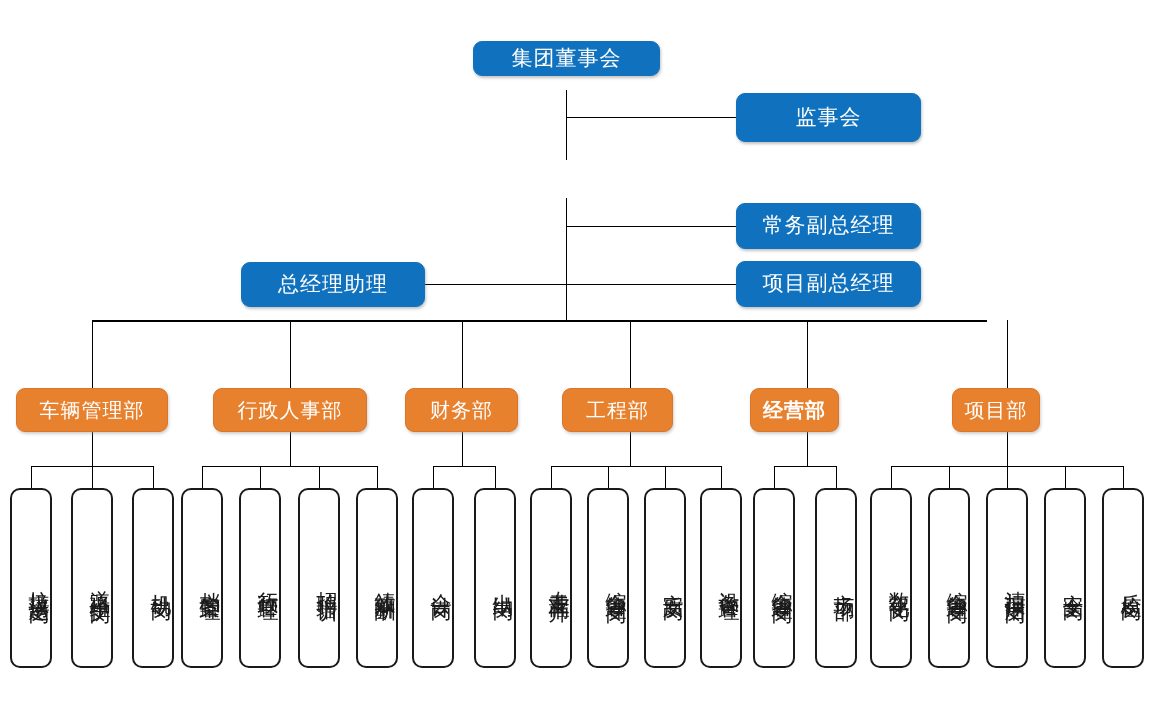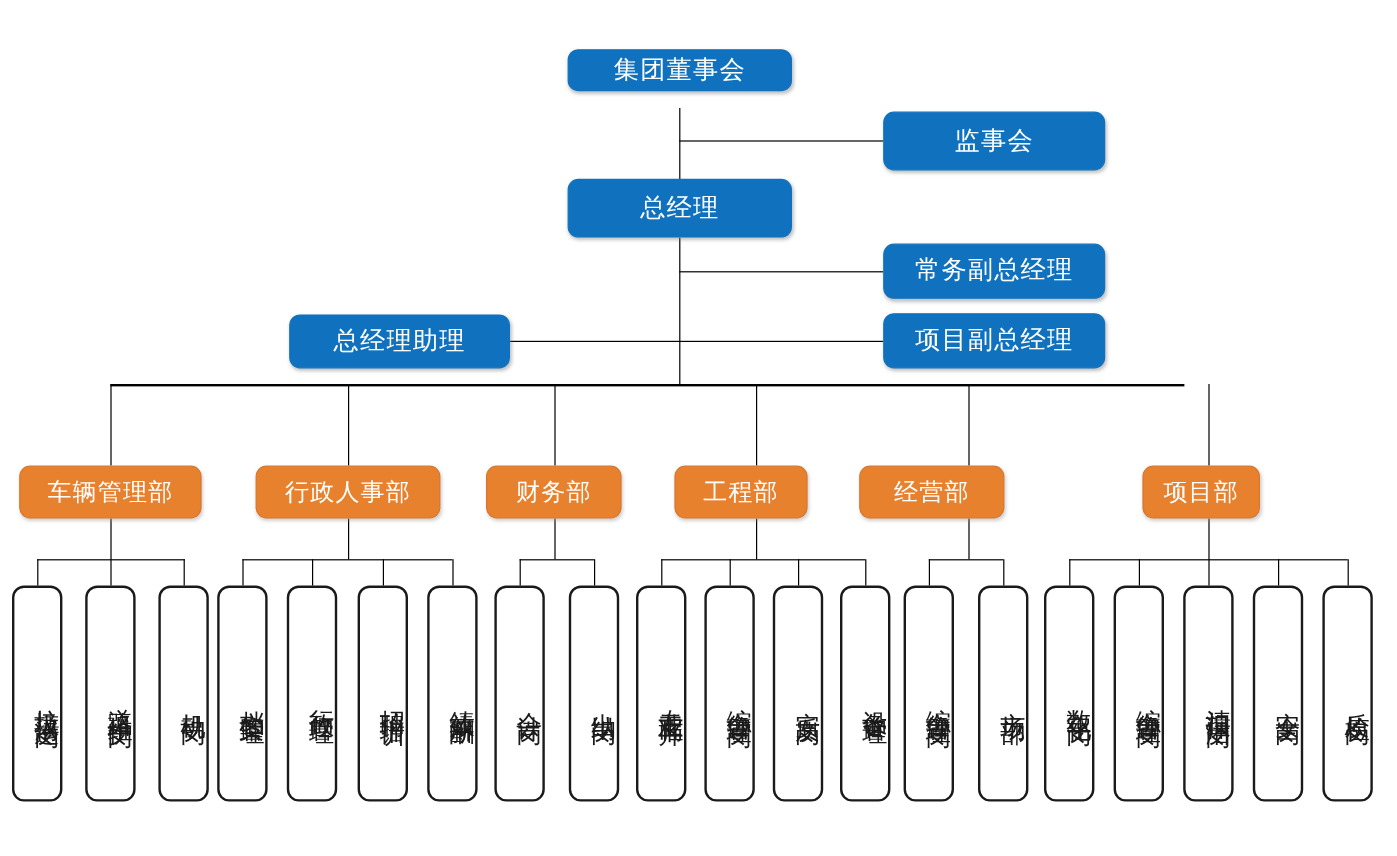--- a/index.html
+++ b/index.html
@@ -116,39 +116,38 @@
   <div class="ln v" style="left:891px;top:466px;height:22px;"></div>
   <div class="ln v" style="left:949px;top:466px;height:22px;"></div>
   <div class="ln v" style="left:1007px;top:466px;height:22px;"></div>
   <div class="ln v" style="left:1065px;top:466px;height:22px;"></div>
   <div class="ln v" style="left:1123px;top:466px;height:22px;"></div>
 
   <div class="node blue" style="left:473px;top:41px;width:187px;height:35px;">集团董事会</div>
 
   <div class="node blue" style="left:736px;top:93px;width:185px;height:49px;">监事会</div>
 
-  <div class="node blue" style="left:473px;top:149px;width:187px;height:49px;">总经理</div>
 
   <div class="node blue" style="left:736px;top:203px;width:185px;height:46px;text-align:right;">常务副总经理</div>
 
   <div class="node blue" style="left:736px;top:261px;width:185px;height:46px;">项目副总经理</div>
 
   <div class="node blue" style="left:241px;top:262px;width:184px;height:45px;">总经理助理</div>
 
   <div class="node orange" style="left:16px;top:388px;width:152px;height:44px;">车辆管理部</div>
 
   <div class="node orange" style="left:213px;top:388px;width:154px;height:44px;">行政人事部</div>
 
   <div class="node orange" style="left:405px;top:388px;width:113px;height:44px;">财务部</div>
 
   <div class="node orange" style="left:562px;top:388px;width:111px;height:44px;">工程部</div>
 
-  <div class="node orange" style="left:716px;top:388px;width:121px;height:44px;">经营部</div>
+  <div class="node orange" style="left:750px;top:388px;width:89px;height:44px;font-weight:bold;">经营部</div>
 
-  <div class="node orange" style="left:952px;top:388px;width:98px;height:44px;">项目部</div>
+  <div class="node orange" style="left:952px;top:388px;width:88px;height:44px;">项目部</div>
 
   <div class="node white" style="left:10px;top:488px;width:42px;height:180px;">垃圾清运岗</div>
   <div class="node white" style="left:71px;top:488px;width:42px;height:180px;">道路维护岗</div>
   <div class="node white" style="left:132px;top:488px;width:42px;height:180px;">机动岗</div>
 
   <div class="node white" style="left:181px;top:488px;width:42px;height:180px;">档案管理</div>
   <div class="node white" style="left:239px;top:488px;width:42px;height:180px;">行政管理</div>
   <div class="node white" style="left:298px;top:488px;width:42px;height:180px;">招聘培训</div>
   <div class="node white" style="left:356px;top:488px;width:42px;height:180px;">绩效薪酬</div>
 

